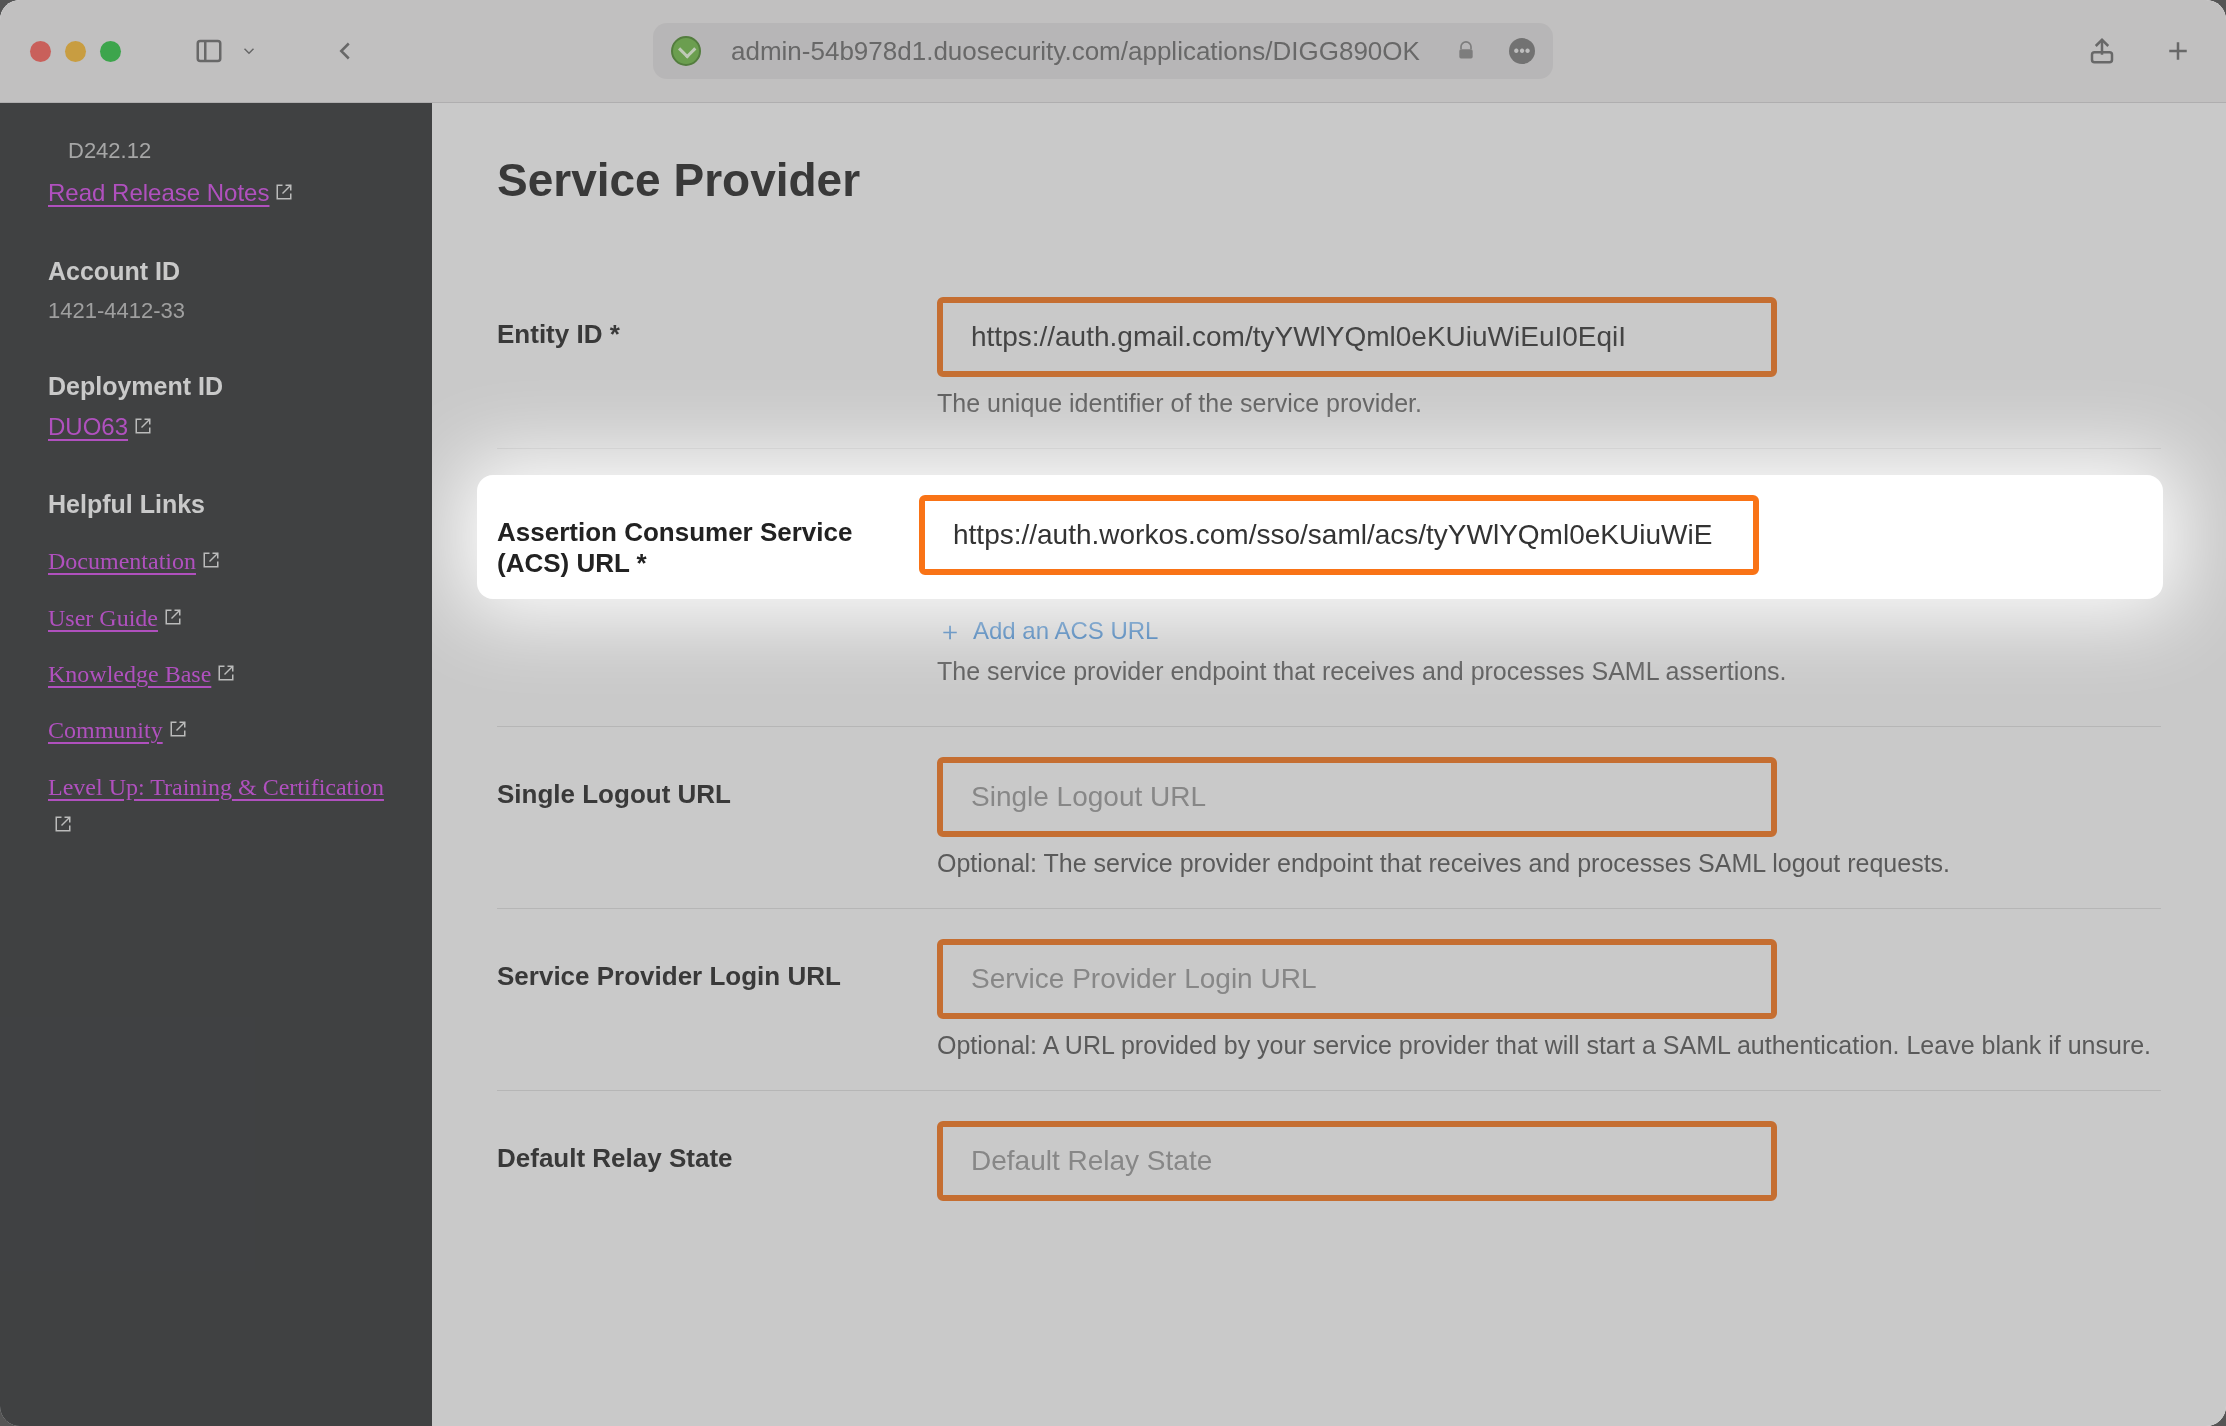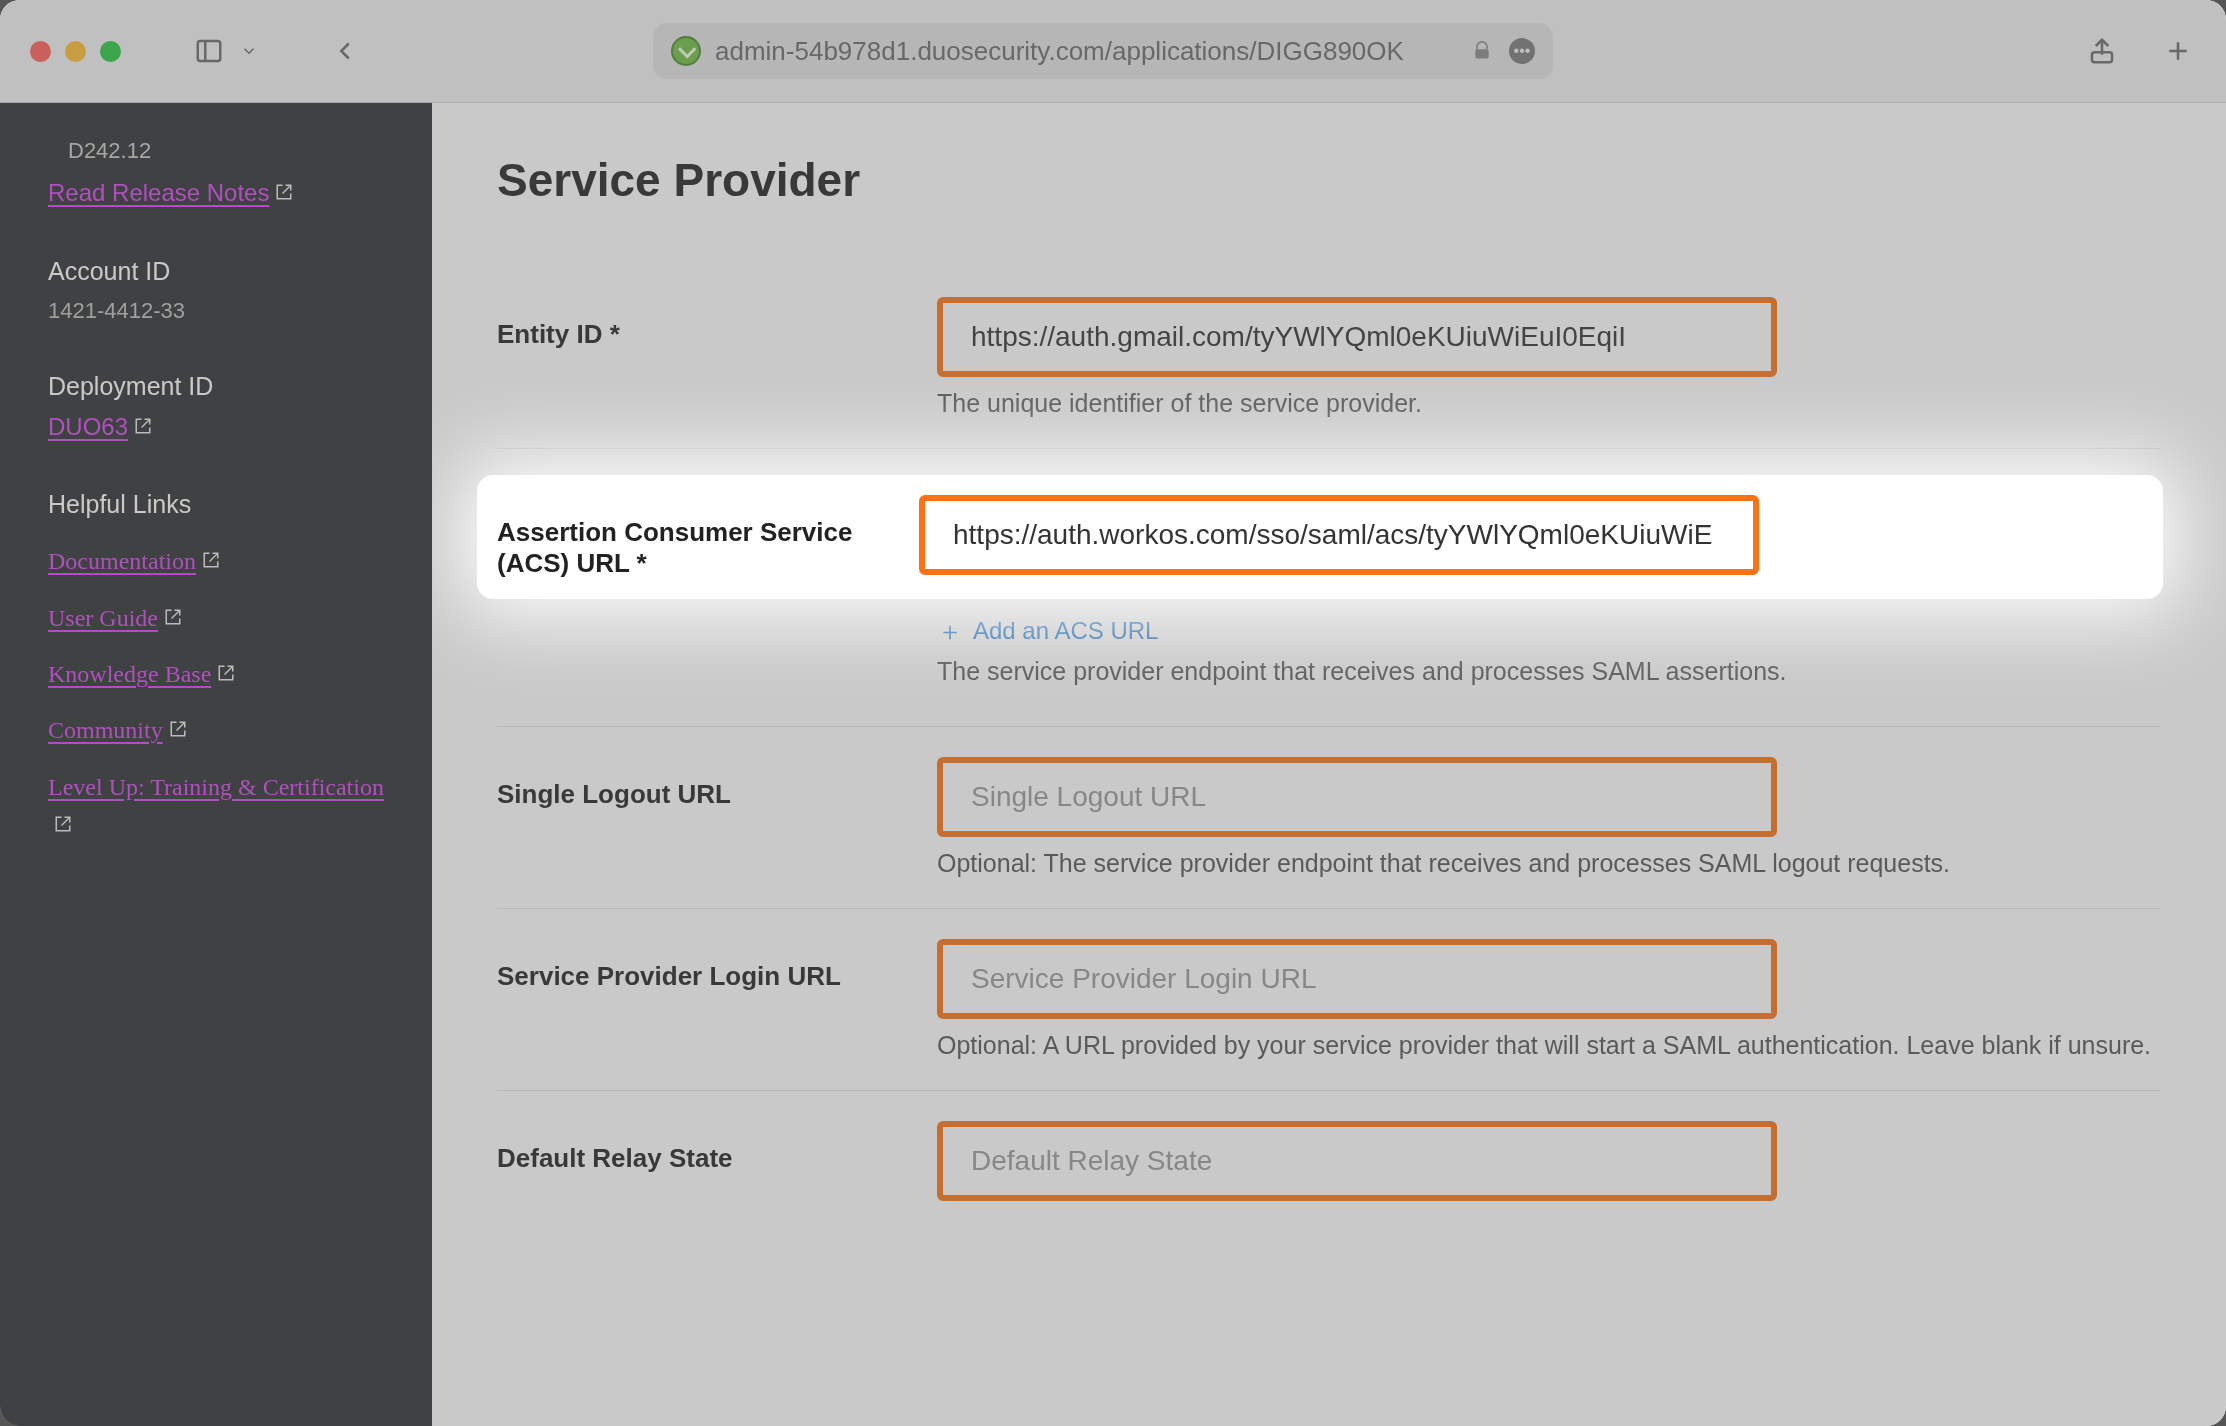--- a/index.html
+++ b/index.html
@@ -48,21 +48,21 @@
 
   .urlbar {
     flex: 0 0 900px;
     margin-left: 260px;
     height: 56px;
     background:#e4e2e3;
     border-radius:14px;
     display:flex;
     align-items:center;
     padding: 0 18px;
-    gap:14px;
+    gap:30px;
     color:#555;
     font-size:26px;
   }
   .urlbar .site-icon { width:30px; height:30px; background:#6fbe44; border-radius:50%; border:2px solid #4a8a2a; display:flex; align-items:center; justify-content:center;}
   .urlbar .site-icon::after { content:""; width:10px;height:10px;border:3px solid #efffe2;border-top:none;border-left:none;transform:rotate(45deg) translate(-1px,-2px);}
   .urlbar .url-text { flex:1; white-space:nowrap; overflow:hidden; text-overflow:clip; color:#6a6a6a;}
   .urlbar .lock, .urlbar .more { width:26px; height:26px; display:flex; align-items:center; justify-content:center;}
   .urlbar .lock svg { width:20px; height:20px; fill:#8a8a8a;}
   .urlbar .more { width:26px;height:26px;border-radius:50%;background:#7a7a7a; color:#eee; font-size:16px; }
 
@@ -75,21 +75,21 @@
     background:#2d2f31;
     color:#eaeaea;
     padding: 30px 48px;
     font-size:24px;
     line-height:1.6;
   }
   .sidebar .version { color:#c9c9c9; font-size:22px; margin-bottom:6px;margin-left:20px;}
   .sidebar a { color:#d946ef; text-decoration:underline; text-underline-offset:4px;}
   .sidebar .ext-icon { display:inline-block; margin-left:6px; }
   .sidebar .ext-icon svg { width:18px;height:18px; stroke:#eaeaea; fill:none; stroke-width:2;}
-  .sidebar .section-label { font-weight:400; color:#fff; margin-top:38px; margin-bottom:2px; font-size:25px;}
+  .sidebar .section-label { font-weight:700; color:#fff; margin-top:38px; margin-bottom:2px; font-size:25px;}
   .sidebar .muted { color:#bfbfbf; font-size:22px;}
   .link-list { margin-top:6px; }
   .link-list .link-row { margin-top:18px;font-family:Liberation Serif, serif; }
 
   .main {
     flex:1;
     background:#fff;
     padding: 50px 65px;
     overflow:auto;
     font-size:26px;

